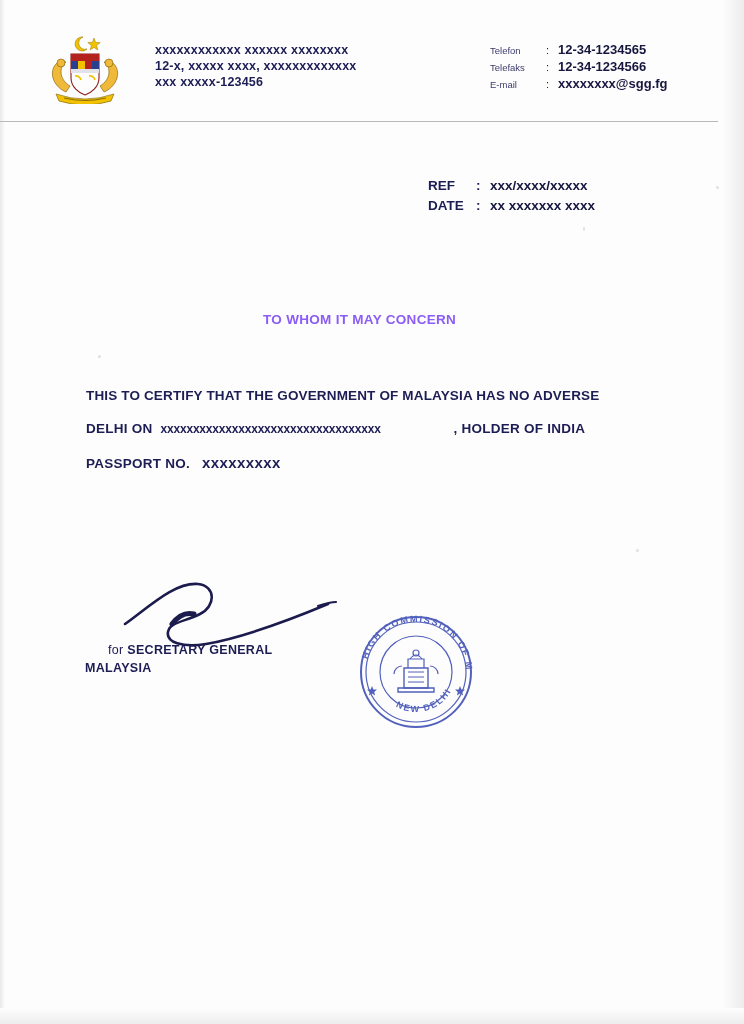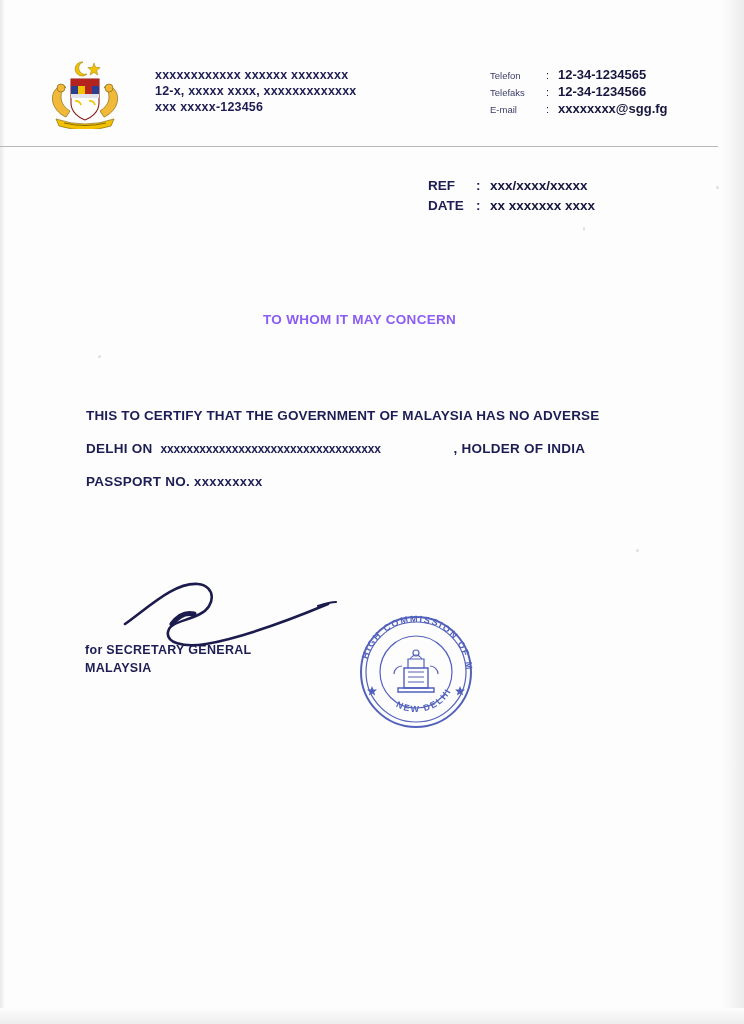--- a/index.html
+++ b/index.html
@@ -44,21 +44,20 @@
     background: linear-gradient(to top, #ededee, #fdfdfd);
   }
 
   
   .letterhead {
     position: absolute;
     left: 0;
     top: 0;
     width: 744px;
     height: 122px;
-    margin-top: 25px;
   }
   .crest {
     position: absolute;
     left: 42px;
     top: 32px;
     width: 86px;
     height: 72px;
   }
   .crest svg { display: block; }
 
@@ -154,21 +153,21 @@
     font-size: 13.5px;
     font-weight: bold;
     letter-spacing: 0.3px;
     color: #8b5cf6;
   }
 
   
   .body-block {
     position: absolute;
     left: 86px;
-    top: 408px;
+    top: 388px;
     width: 570px;
   }
   .body-line {
     font-size: 13.5px;
     font-weight: bold;
     letter-spacing: 0.25px;
     color: #1d1d55;
     margin-bottom: 18px;
     white-space: nowrap;
   }
@@ -176,23 +175,24 @@
   .name-blank {
     display: inline-block;
     min-width: 285px;
     font-size: 12px;
     letter-spacing: -0.2px;
     font-weight: bold;
     color: #1d1d55;
     margin: 0 4px;
   }
   .passport-value {
-    font-size: 13px;
+    font-size: 15px;
     font-weight: bold;
     letter-spacing: 0.4px;
+    margin-left: 8px;
   }
 
   
   .signature-mark {
     position: absolute;
     left: 120px;
     top: 566px;
     width: 230px;
     height: 100px;
     pointer-events: none;
@@ -205,21 +205,22 @@
     line-height: 1.42;
   }
   .signoff-line {
     font-size: 12.5px;
     font-weight: bold;
     letter-spacing: 0.3px;
     color: #1d1d55;
     white-space: nowrap;
   }
   .signoff-for {
-    font-weight: bold;
+    font-weight: normal;
+    margin-left: 23px;
   }
 
   
   .seal {
     position: absolute;
     left: 352px;
     top: 608px;
     width: 128px;
     height: 128px;
     opacity: 0.82;

